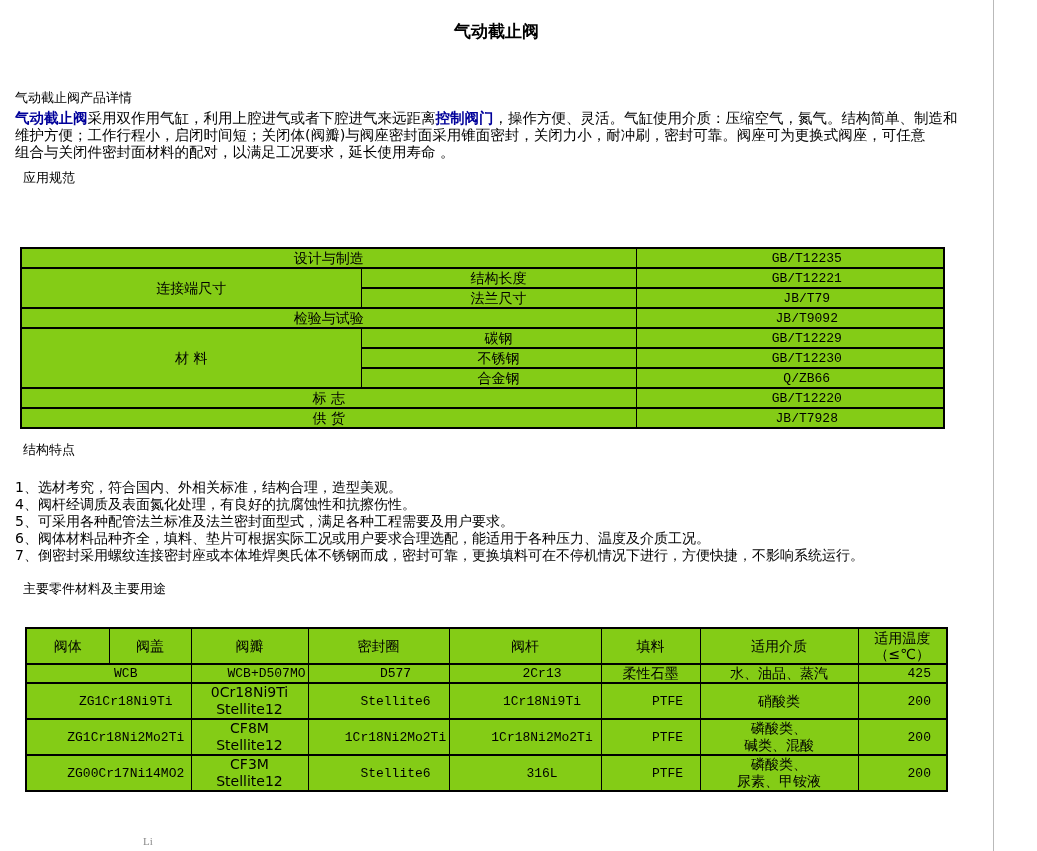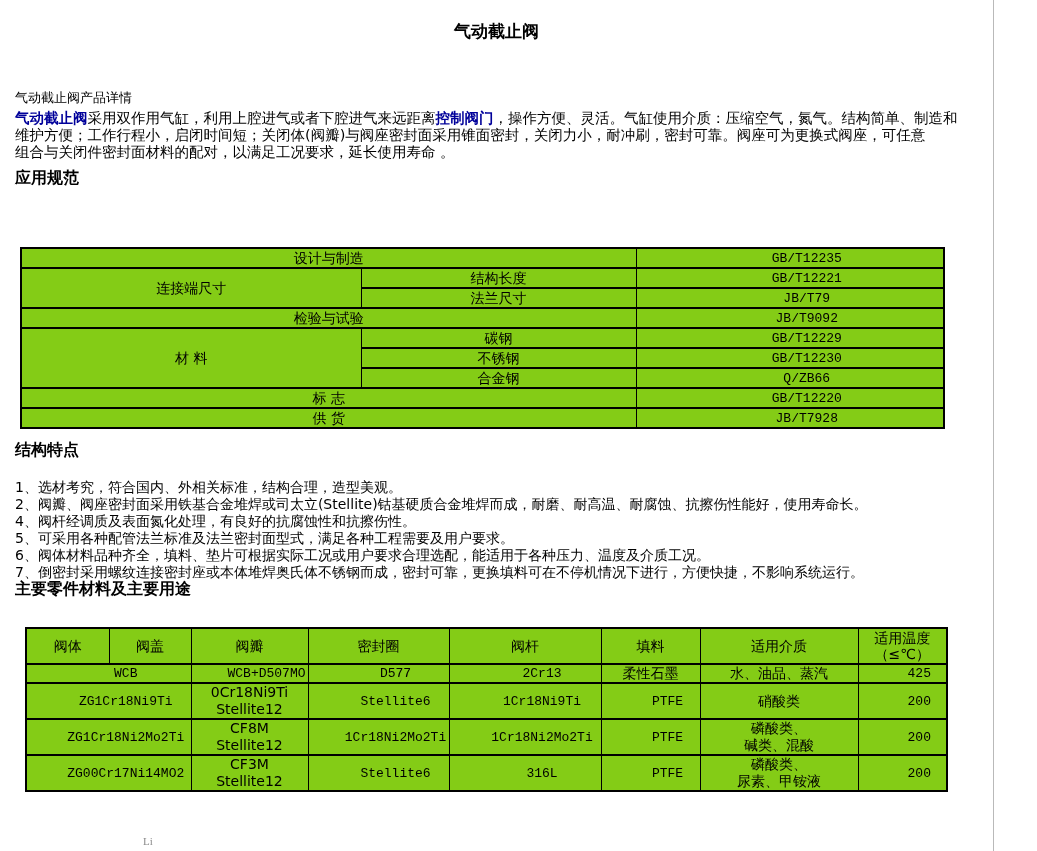--- a/index.html
+++ b/index.html
@@ -10,21 +10,21 @@
   }
   .vline{position:absolute;left:993px;top:0;width:1px;height:851px;background:#b9b9b9;}
   .title{
     position:absolute;top:22px;left:0;width:993px;margin:0;
     text-align:center;font-size:17px;font-weight:bold;line-height:18px;
   }
   .intro{position:absolute;left:15px;top:90px;font-size:13px;line-height:15px;}
   .paragraph{position:absolute;left:15px;top:110px;font-size:14.5px;line-height:17px;white-space:nowrap;}
   .pline{height:17px;}
   .hl{color:#00009a;font-weight:bold;}
-  .heading{position:absolute;left:15px;font-weight:bold;font-size:16px;line-height:17px;}
+  .heading{position:absolute;left:23px;font-weight:normal;font-size:13px;line-height:17px;}
   .h-specs{top:169px;}
   .h-features{top:441px;text-align:right;}
   .h-materials{top:580px;}
   .features{position:absolute;left:15px;top:479px;font-size:14px;line-height:17px;white-space:nowrap;}
   .feature-line{height:17px;}
   table{border-collapse:collapse;table-layout:fixed;position:absolute;background:#84cc16;border:2px solid #000;}
   td,th{
     border:1px solid #000;border-top-width:2px;border-bottom-width:2px;
     text-align:center;vertical-align:middle;font-weight:normal;
     font-size:14px;line-height:17px;padding:0 2px;white-space:pre-line;overflow:hidden;
@@ -101,21 +101,20 @@
           <td colspan="2">供 货</td>
           <td class="latin">JB/T7928</td>
         </tr>
       </tbody>
   </table>
 
   <div class="heading h-features">结构特点</div>
 
   <div class="features" id="features">
       <div class="feature-line">1、选材考究，符合国内、外相关标准，结构合理，造型美观。</div>
-      <div class="feature-line">2、阀瓣、阀座密封面采用铁基合金堆焊或司太立(Stellite)钴基硬质合金堆焊而成，耐磨、耐高温、耐腐蚀、抗擦伤性能好，使用寿命长。</div>
       <div class="feature-line">4、阀杆经调质及表面氮化处理，有良好的抗腐蚀性和抗擦伤性。</div>
       <div class="feature-line">5、可采用各种配管法兰标准及法兰密封面型式，满足各种工程需要及用户要求。</div>
       <div class="feature-line">6、阀体材料品种齐全，填料、垫片可根据实际工况或用户要求合理选配，能适用于各种压力、温度及介质工况。</div>
       <div class="feature-line">7、倒密封采用螺纹连接密封座或本体堆焊奥氏体不锈钢而成，密封可靠，更换填料可在不停机情况下进行，方便快捷，不影响系统运行。</div>
     </div>
 
   <div class="heading h-materials">主要零件材料及主要用途</div>
 
   <table id="materials-table">
     <colgroup>

